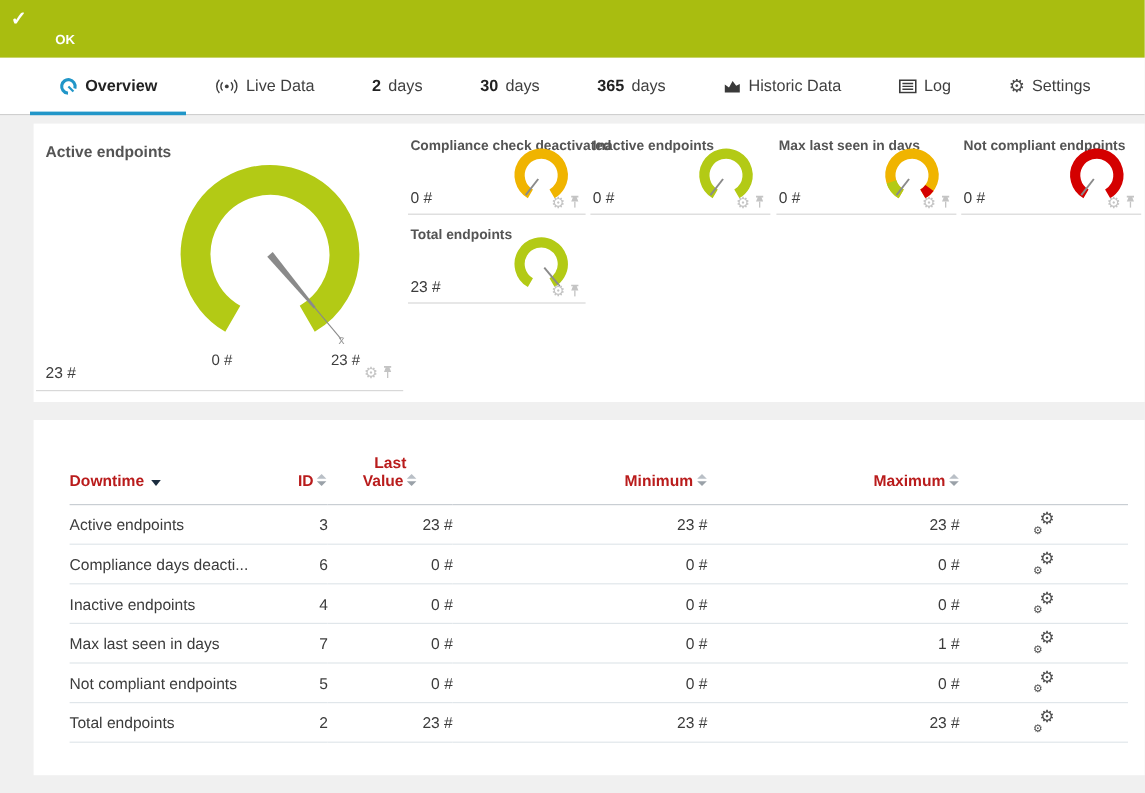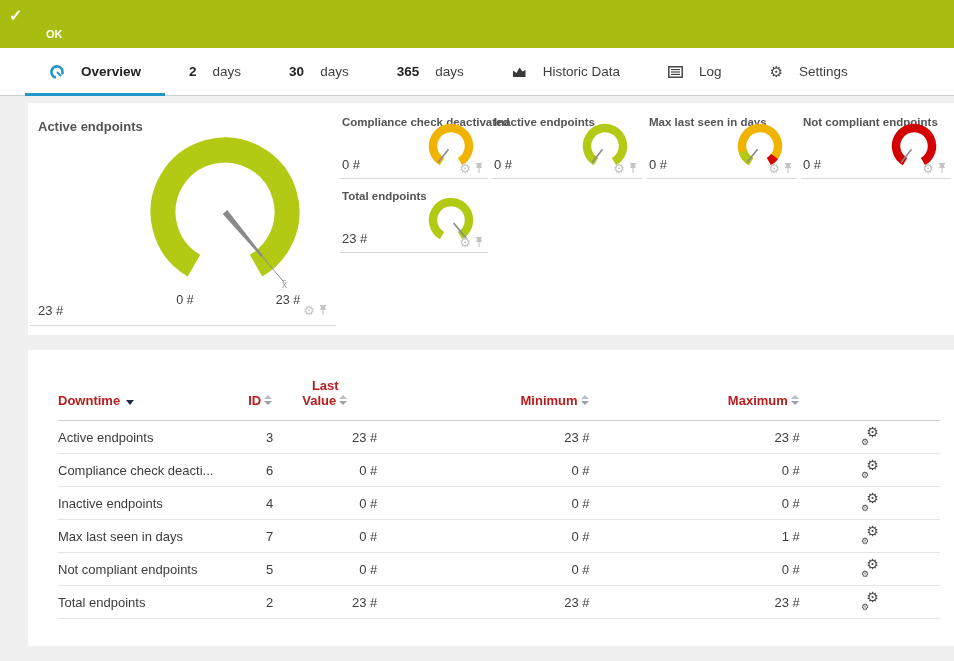--- a/index.html
+++ b/index.html
@@ -12,21 +12,21 @@
   .topbar .titleline { position:absolute; left:28px; top:4px; white-space:nowrap; }
   .topbar .kind { font-style:italic; font-size:16px; margin-right:8px; }
   .topbar .name { font-size:17px; font-weight:bold; }
   .topbar .flag { position:relative; top:-6px; margin-left:4px; display:inline-block; }
   .topbar .stars { position:relative; top:-4px; font-size:13px; letter-spacing:1px; margin-left:14px; }
   .topbar .status { position:absolute; left:46px; top:28px; font-size:11px; font-weight:bold; }
 
   
   .tabs { display:flex; align-items:stretch; height:48px; background:#fff;
           border-bottom:1px solid #cfcfcf; padding-left:25px; }
-  .tab { display:flex; align-items:center; gap:16px; padding:0 24px; font-size:13.5px;
+  .tab { display:flex; align-items:center; gap:6px; padding:0 24px; font-size:13.5px;
          color:#3f3f3f; cursor:pointer; position:relative; white-space:nowrap; }
   .tab.active { font-weight:bold; color:#222; }
   .tab.active::after { content:""; position:absolute; left:0; right:0; bottom:-1px;
                        height:3px; background:#2196c8; }
   .tab b { color:#222; }
   .tab .icn { display:inline-flex; }
 
   
   .card { background:#fff; margin-left:28px; width:926px; }
   .gauges-card { position:relative; height:232px; margin-top:7px; }
@@ -95,20 +95,32 @@
   <div class="tab active">
     <span class="icn">
       <svg width="16" height="16" viewBox="0 0 16 16">
         <circle cx="8" cy="8" r="5.6" fill="none" stroke="#2196c8" stroke-width="2.6" pathLength="360" stroke-dasharray="285 75" transform="rotate(100 8 8)"></circle>
         <line x1="8" y1="8" x2="12.2" y2="12.2" stroke="#2196c8" stroke-width="1.8"></line>
       </svg>
       </span>
     <span>Overview</span>
   </div>
   <div class="tab">
+    <span class="icn">
+      <svg width="20" height="14" viewBox="0 0 20 14">
+        <circle cx="10" cy="7" r="1.6" fill="#3f3f3f"></circle>
+        <path d="M6.5 3.5a5 5 0 0 0 0 7" fill="none" stroke="#3f3f3f" stroke-width="1.2"></path>
+        <path d="M3.8 1.5a8 8 0 0 0 0 11" fill="none" stroke="#3f3f3f" stroke-width="1.2"></path>
+        <path d="M13.5 3.5a5 5 0 0 1 0 7" fill="none" stroke="#3f3f3f" stroke-width="1.2"></path>
+        <path d="M16.2 1.5a8 8 0 0 1 0 11" fill="none" stroke="#3f3f3f" stroke-width="1.2"></path>
+      </svg>
+      </span>
+    <span>Live Data</span>
+  </div>
+  <div class="tab">
     <b>2</b>
     <span>days</span>
   </div>
   <div class="tab">
     <b>30</b>
     <span>days</span>
   </div>
   <div class="tab">
     <b>365</b>
     <span>days</span>
@@ -281,21 +293,21 @@
     <tbody>
       <tr>
         <td class="col-ch">Active endpoints</td>
         <td class="col-id">3</td>
         <td class="col-lv">23 #</td>
         <td class="col-min">23 #</td>
         <td class="col-max">23 #</td>
         <td class="col-ic"><span class="chgear"><span class="g1">⚙</span><span class="g2">⚙</span></span></td>
       </tr>
       <tr>
-        <td class="col-ch">Compliance check deacti...</td>
+        <td class="col-ch">Compliance days deacti...</td>
         <td class="col-id">6</td>
         <td class="col-lv">0 #</td>
         <td class="col-min">0 #</td>
         <td class="col-max">0 #</td>
         <td class="col-ic"><span class="chgear"><span class="g1">⚙</span><span class="g2">⚙</span></span></td>
       </tr>
       <tr>
         <td class="col-ch">Inactive endpoints</td>
         <td class="col-id">4</td>
         <td class="col-lv">0 #</td>

